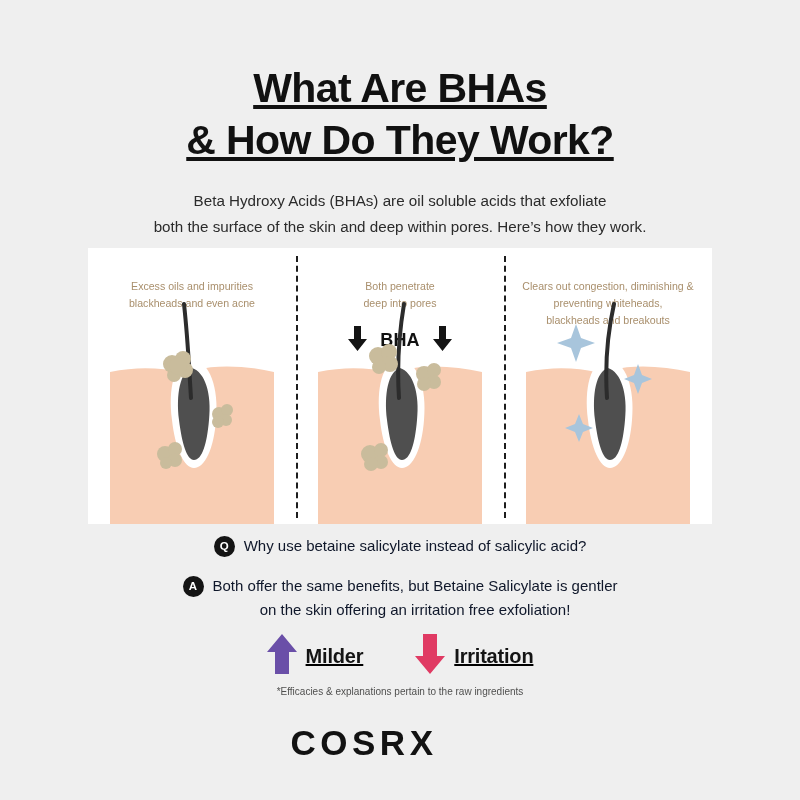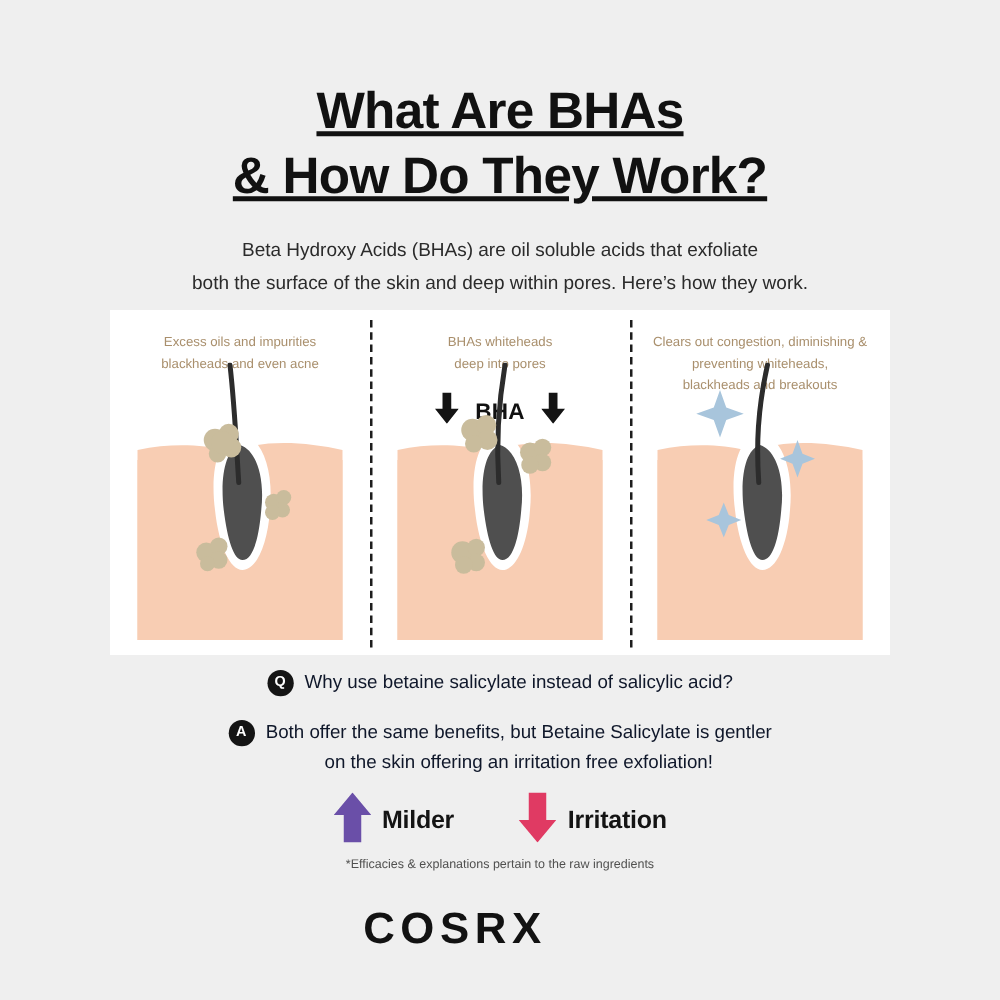--- a/index.html
+++ b/index.html
@@ -54,21 +54,21 @@
     position: absolute;
     left: 88px;
     top: 248px;
     width: 624px;
     height: 276px;
     background: #ffffff;
   }
 
   .col {
     position: absolute;
-    top: 4px;
+    top: 16px;
     height: 276px;
   }
   .col-1 { left: 0px;   width: 208px; }
   .col-2 { left: 208px; width: 208px; }
   .col-3 { left: 416px; width: 208px; }
 
   .col-caption {
     position: absolute;
     top: 14px;
     left: 0;
@@ -162,20 +162,21 @@
   
   .effects {
     position: absolute;
     left: 0;
     top: 634px;
     width: 800px;
     display: flex;
     align-items: center;
     justify-content: center;
     gap: 52px;
+    text-decoration: underline;
   }
   .effect {
     display: flex;
     align-items: center;
     gap: 9px;
   }
   .effect-label {
     font-size: 20px;
     font-weight: bold;
     color: #141414;
@@ -262,21 +263,21 @@
               <circle cx="87" cy="147" r="7"></circle>
             <circle cx="87" cy="158" r="7"></circle>
               <circle cx="78" cy="161" r="6"></circle>
           </g>
         </svg>
       </div>
     </div>
 
     <div class="col col-2">
       <div class="col-caption">
-        <span class="cap-line">BHAs whiteheads</span>
+        <span class="cap-line">Both penetrate</span>
         <span class="cap-line">deep into pores</span>
       </div>
 
       <div class="bha-row">
         <span class="arrow-dn-sm">
           <svg width="19" height="25" viewBox="0 0 19 25">
             <path d="M6 0 H13 V13 H19 L9.5 25 L0 13 H6 Z" fill="#141414"></path>
           </svg>
         </span>
         <span class="bha-label">BHA</span>

